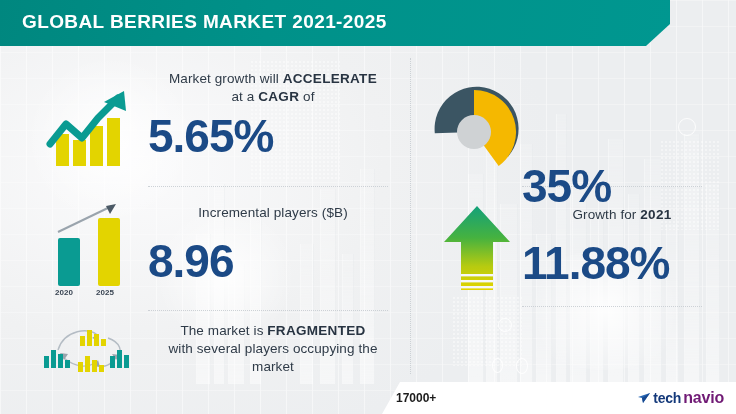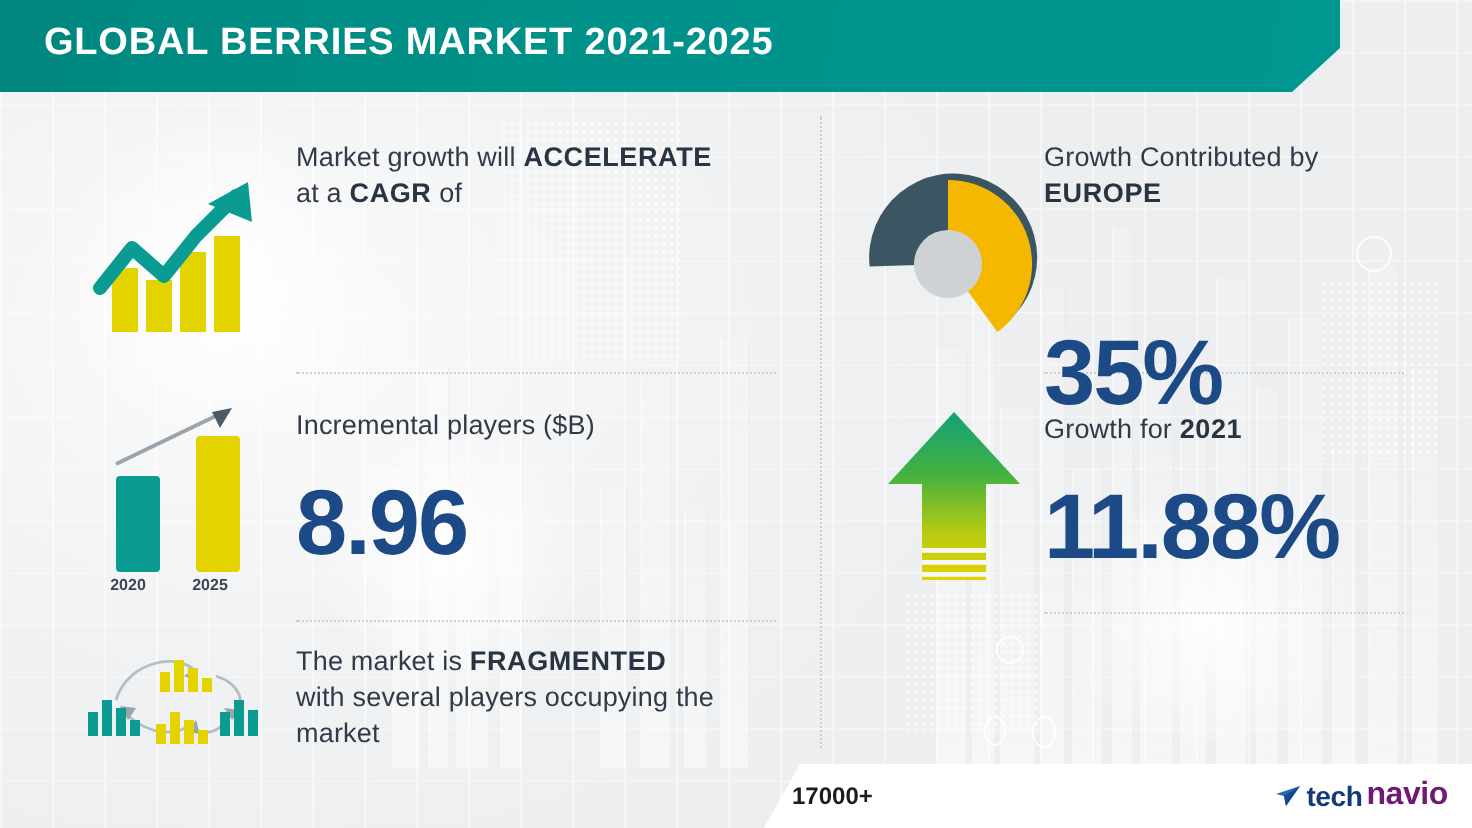--- a/index.html
+++ b/index.html
@@ -101,20 +101,21 @@
     opacity: .9;
   }
 
   
   .lead {
     position: absolute;
     color: #2f3b48;
     font-size: 13.5px;
     line-height: 18px;
     letter-spacing: .1px;
+    text-align: center;
   }
   .lead b { font-weight: bold; color: #283442; letter-spacing: .3px; }
   .bignum {
     position: absolute;
     color: #1b4a86;
     font-size: 46px;
     font-weight: bold;
     letter-spacing: -1px;
     line-height: 46px;
   }
@@ -232,20 +233,21 @@
       <polyline points="14,66 30,46 46,60 62,40 82,20" fill="none" stroke="#0a9b92" stroke-width="7" stroke-linecap="round" stroke-linejoin="round"></polyline>
       <polygon points="88,13 90,33 68,24" fill="#0a9b92"></polygon>
     </svg>
   </div>
 
   <div class="lead" style="left:148px;top:70px;width:250px;">
     <span>Market growth will </span><b>ACCELERATE</b><br>
     <span>at a </span><b>CAGR</b><span> of</span>
   </div>
 
+  <div class="bignum" style="left:148px;top:113px;">5.65%</div>
 
   <div class="icon-wrap" style="left:36px;top:196px;width:98px;height:104px;">
     <svg width="98" height="104" viewBox="0 0 98 104">
       <line x1="22" y1="36" x2="76" y2="10" stroke="#9aa4ad" stroke-width="2"></line>
       <polygon points="80,8 70,10 74,18" fill="#4c5a66"></polygon>
       <rect x="22" y="42" width="22" height="48" rx="2" fill="#0a9b92"></rect>
       <rect x="62" y="22" width="22" height="68" rx="2" fill="#e3d400"></rect>
     </svg>
   </div>
   <div class="bar-label" style="left:47px;top:288px;width:34px;">2020</div>
@@ -301,24 +303,20 @@
   <div class="icon-wrap" style="left:428px;top:86px;width:92px;height:92px;">
     <svg width="92" height="92" viewBox="0 0 92 92">
 
       <path d="M46,46 L46,4 A42,42 0 1,0 70,77 Z" transform="rotate(126 46 46)" fill="#3b5563"></path>
 
       <path d="M46,46 L46,4 A42,42 0 0,1 70.7,80 Z" fill="#f5b800"></path>
       <circle cx="46" cy="46" r="17" fill="#cfd2d4"></circle>
     </svg>
   </div>
 
-  <div class="lead" style="left:522px;top:70px;width:200px;">
-    <span>Growth Contributed by</span><br>
-    <b>EUROPE</b>
-  </div>
 
   <div class="bignum" style="left:522px;top:118px;margin-top:45px;">35%</div>
 
   <div class="icon-wrap" style="left:442px;top:202px;width:70px;height:96px;">
     <svg width="70" height="96" viewBox="0 0 70 96">
       <defs>
         <linearGradient id="arrowGrad" x1="0" y1="0" x2="0" y2="1">
           <stop offset="0%" stop-color="#13a17a"></stop>
           <stop offset="38%" stop-color="#46b23f"></stop>
           <stop offset="72%" stop-color="#b7cb10"></stop>

